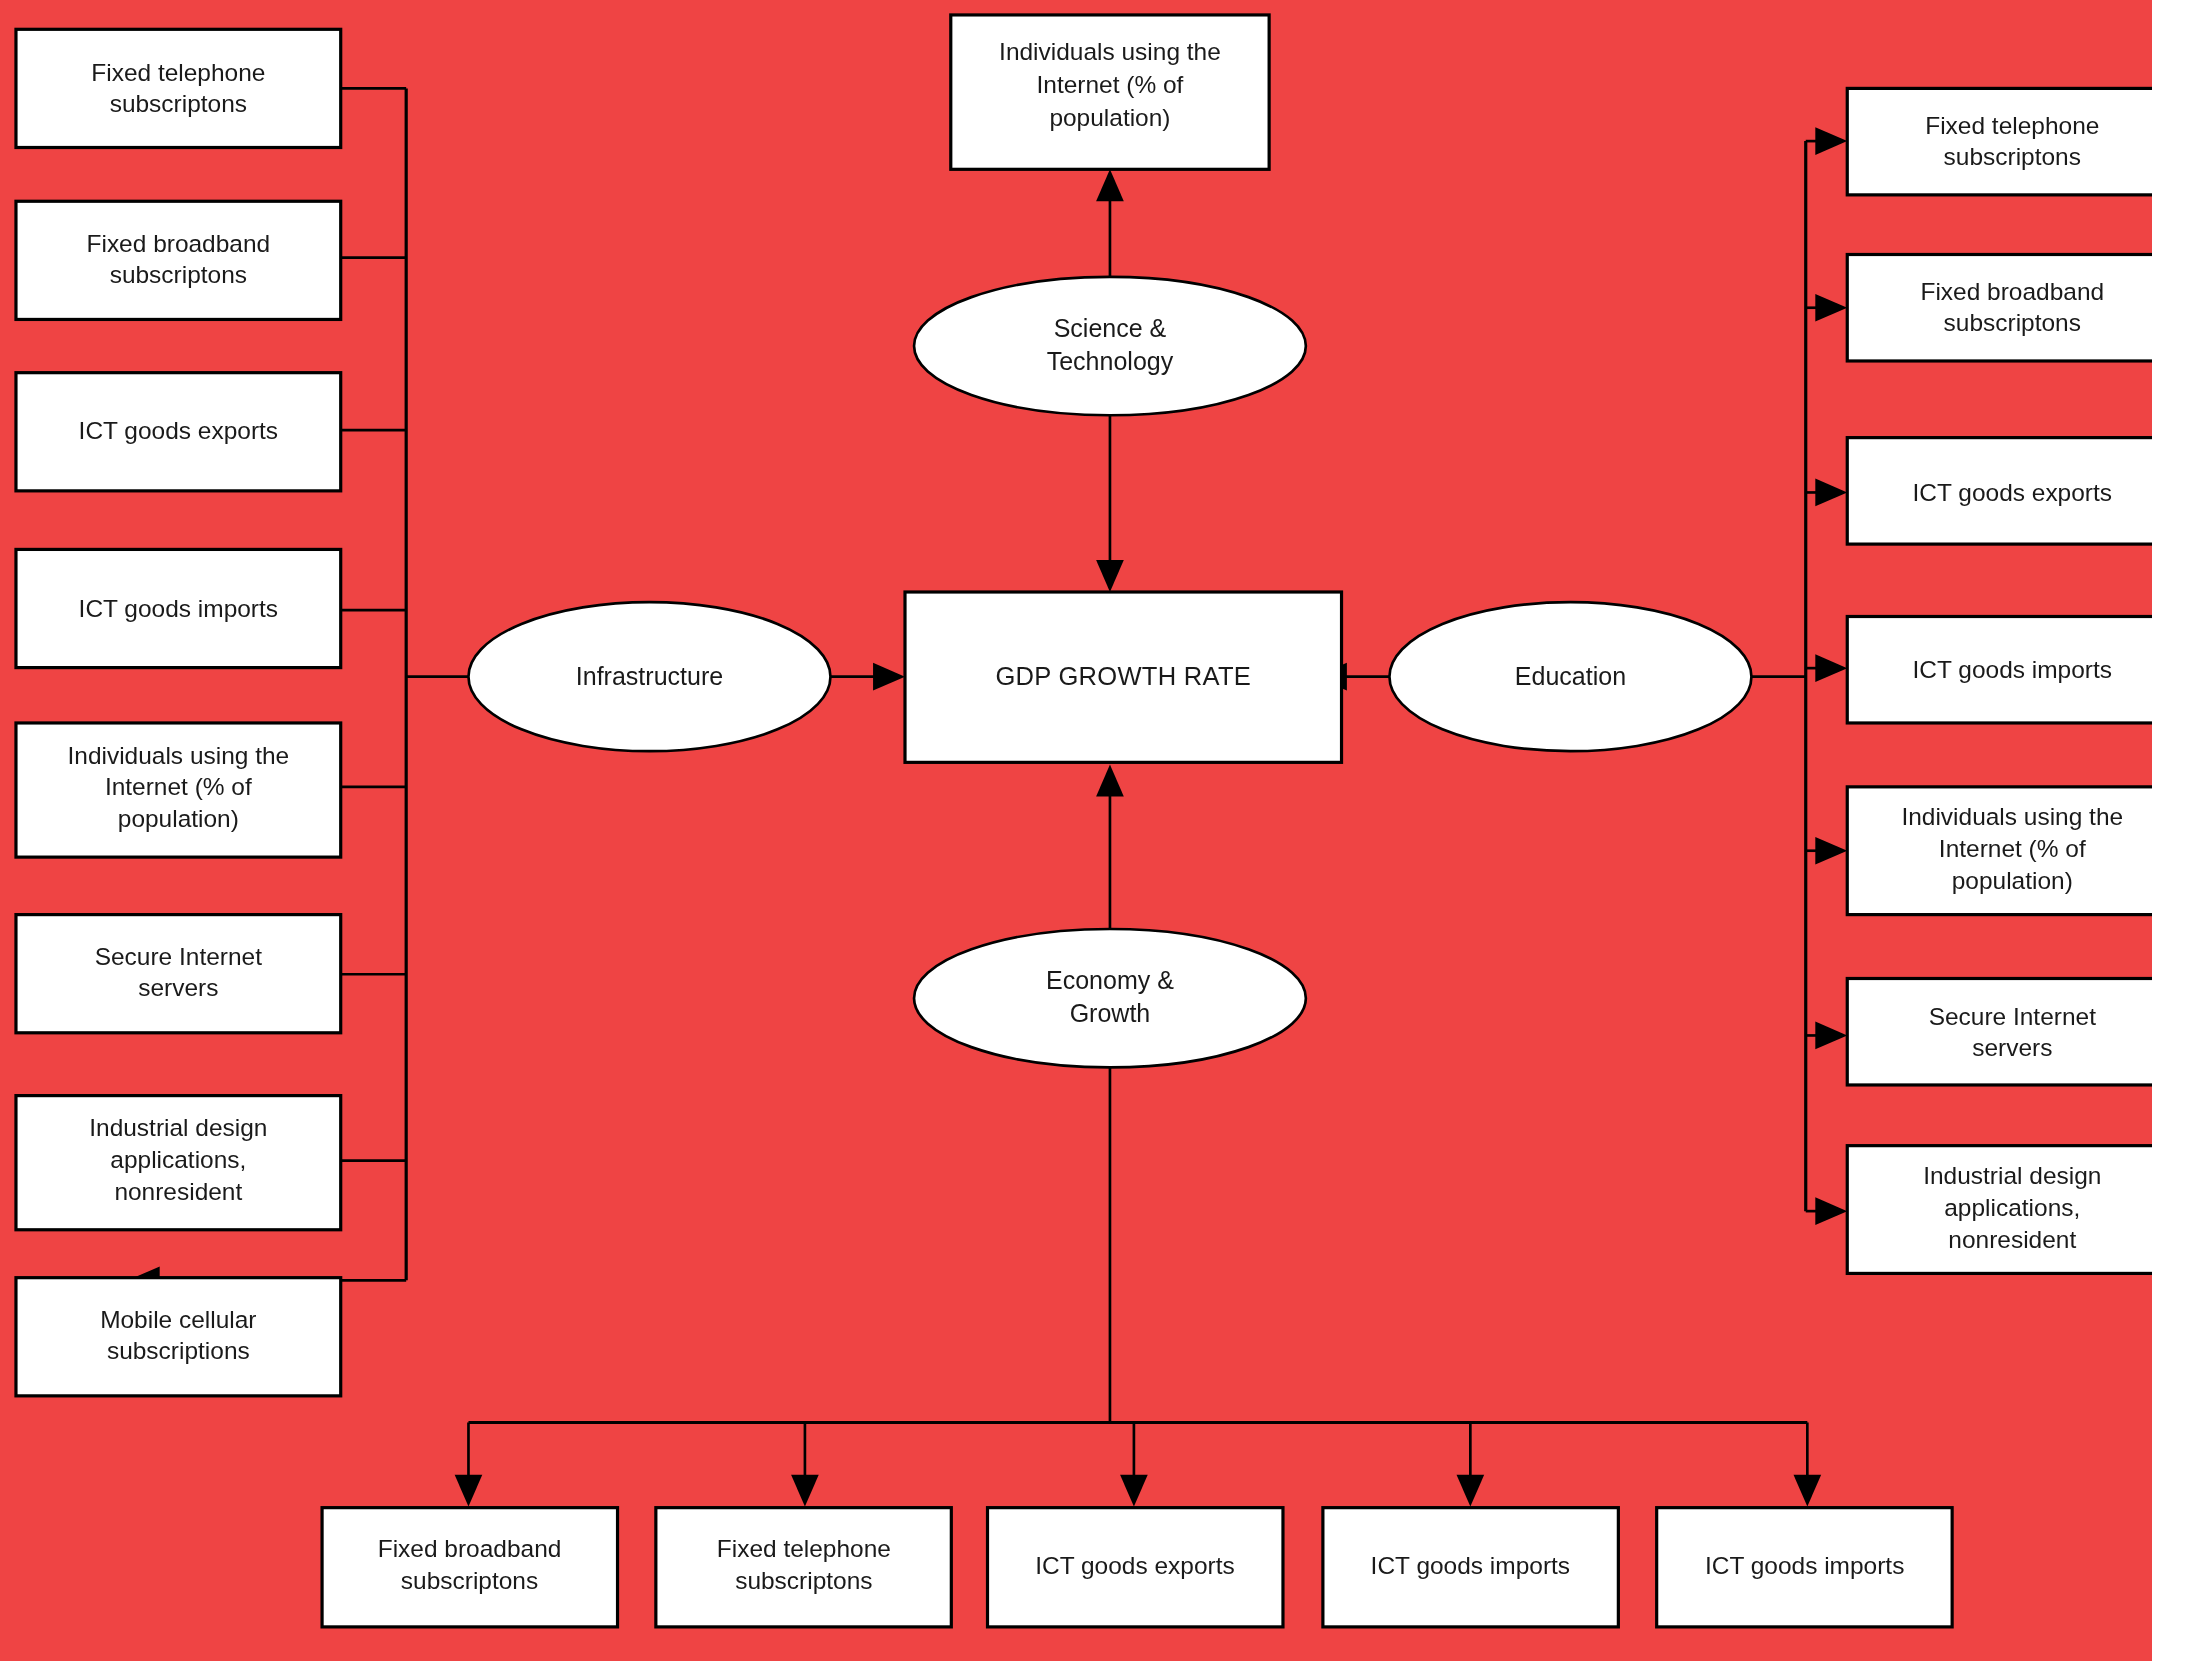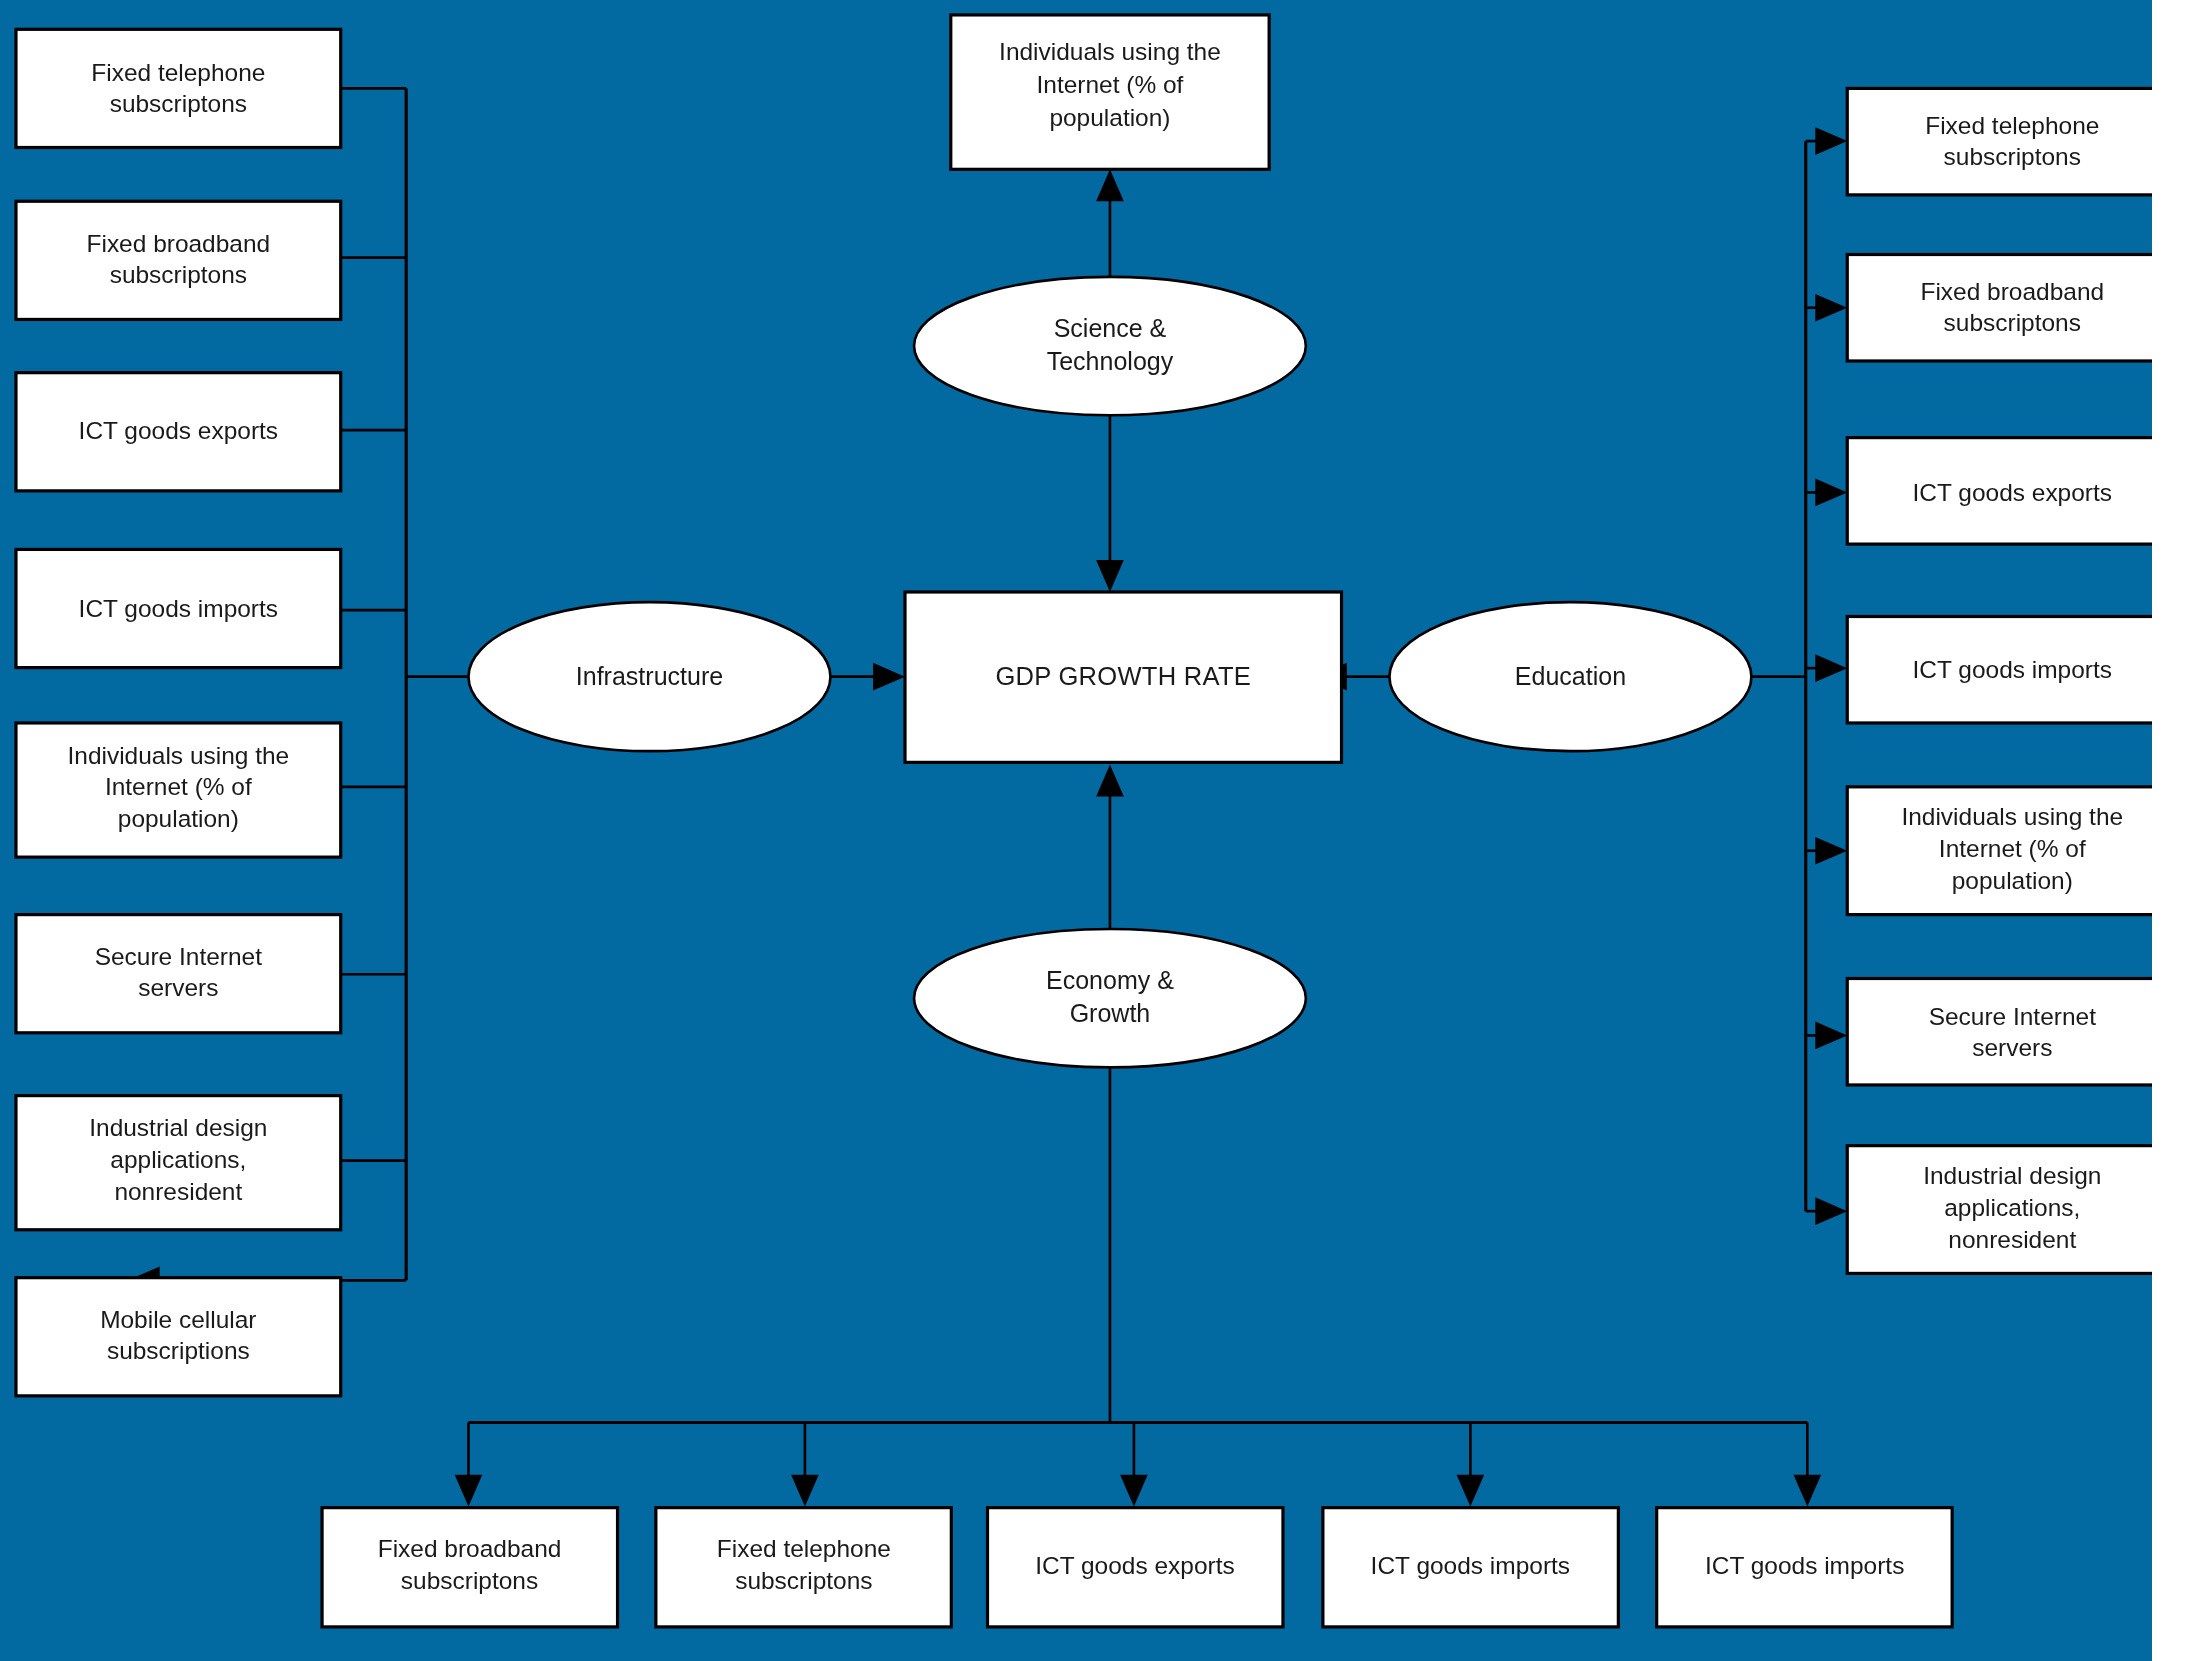--- a/index.html
+++ b/index.html
@@ -7,21 +7,21 @@
     padding: 0;
     background: #ffffff;
   }
   body {
     font-family: "Liberation Sans", sans-serif;
   }
   #diagram-root {
     position: relative;
     width: 2152px;
     height: 1661px;
-    background: #0369a1;
+    background: #ef4444;
     overflow: hidden;
   }
   svg.canvas {
     position: absolute;
     left: 0;
     top: 0;
     width: 2205px;
     height: 1661px;
   }
   .node-box {

